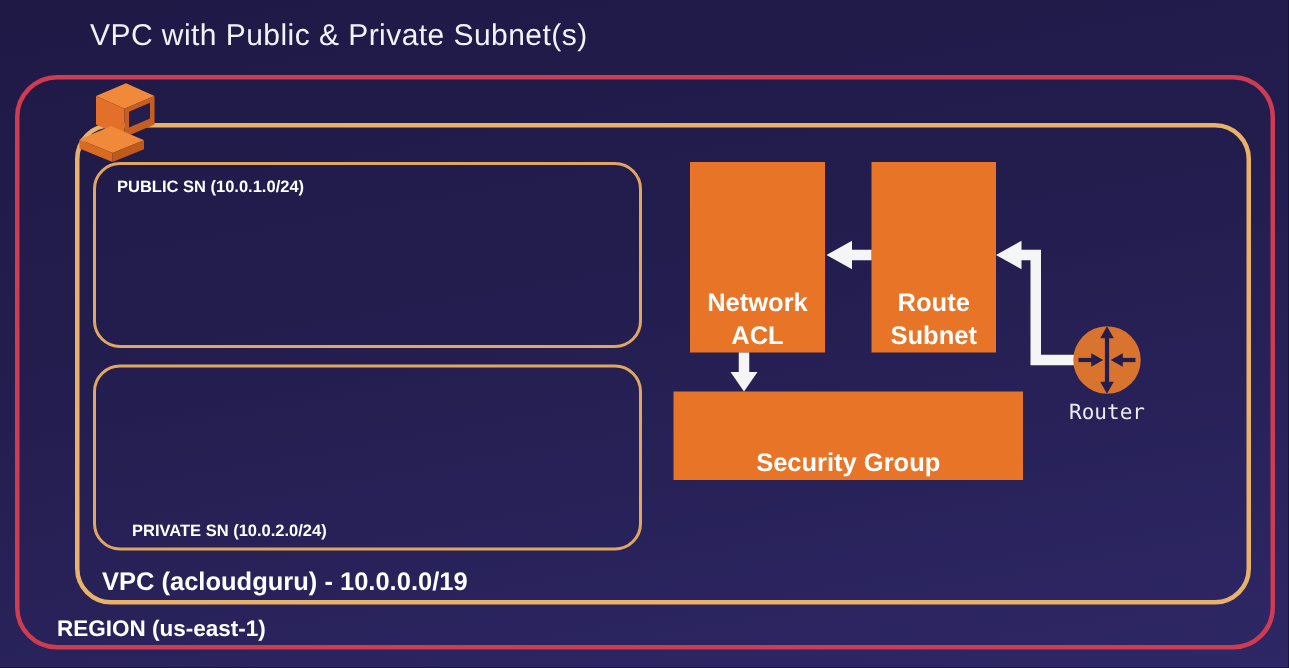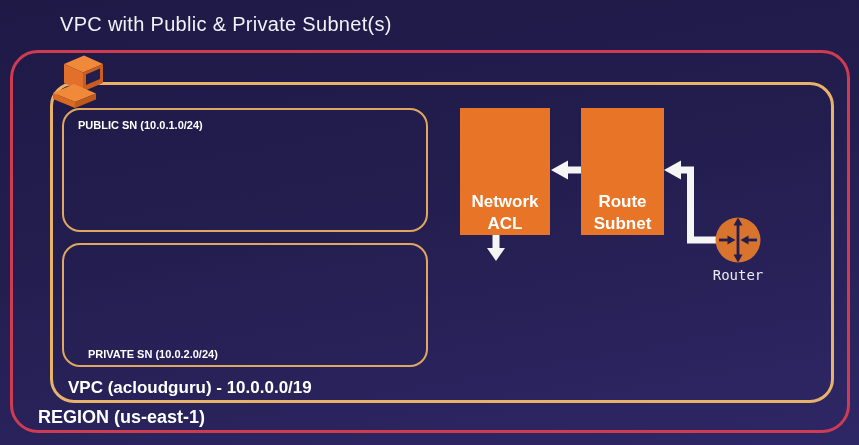--- a/index.html
+++ b/index.html
@@ -22,21 +22,21 @@
     font-family:"Liberation Sans",sans-serif;color:var(--text);
   }
   .title{
     position:absolute;left:60px;top:13px;font-size:20px;font-weight:400;
     letter-spacing:.3px;color:#f2f1f8;
   }
   .region-box{
     position:absolute;left:10px;top:50px;width:840px;height:383px;
     border:3px solid var(--region-border);border-radius:28px;
   }
-  .region-label{position:absolute;left:25px;bottom:2px;font-size:18px;font-weight:700;}
+  .region-label{position:absolute;left:25px;bottom:2px;font-size:15px;font-weight:700;}
   .vpc-box{
     position:absolute;left:50px;top:82px;width:784px;height:321px;
     border:3px solid var(--vpc-border);border-radius:24px;
   }
   .vpc-label{position:absolute;left:15px;bottom:2px;font-size:17px;font-weight:700;}
   .subnet{
     position:absolute;left:62px;width:366px;height:124px;
     border:2px solid var(--subnet-border);border-radius:18px;
   }
   .subnet.public{top:108px;}
@@ -84,20 +84,23 @@
   </div>
 
   <div class="component nacl">
     <span>Network ACL</span>
   </div>
 
   <div class="component rt">
     <span>Route Subnet</span>
   </div>
 
+  <div class="component sg">
+    <span>Security Group</span>
+  </div>
 
   <svg class="arrows" viewBox="0 0 859 445" xmlns="http://www.w3.org/2000/svg">
 
     <g>
       <rect x="566" y="166.5" width="15" height="7" style="fill:var(--arrow)"></rect>
       <polygon points="551,170 568,160.5 568,179.5" style="fill:var(--arrow)"></polygon>
     </g>
 
     <g>
       <polyline points="716,240 690.5,240 690.5,170 680,170" style="fill:none;stroke:var(--arrow);stroke-width:7"></polyline>

